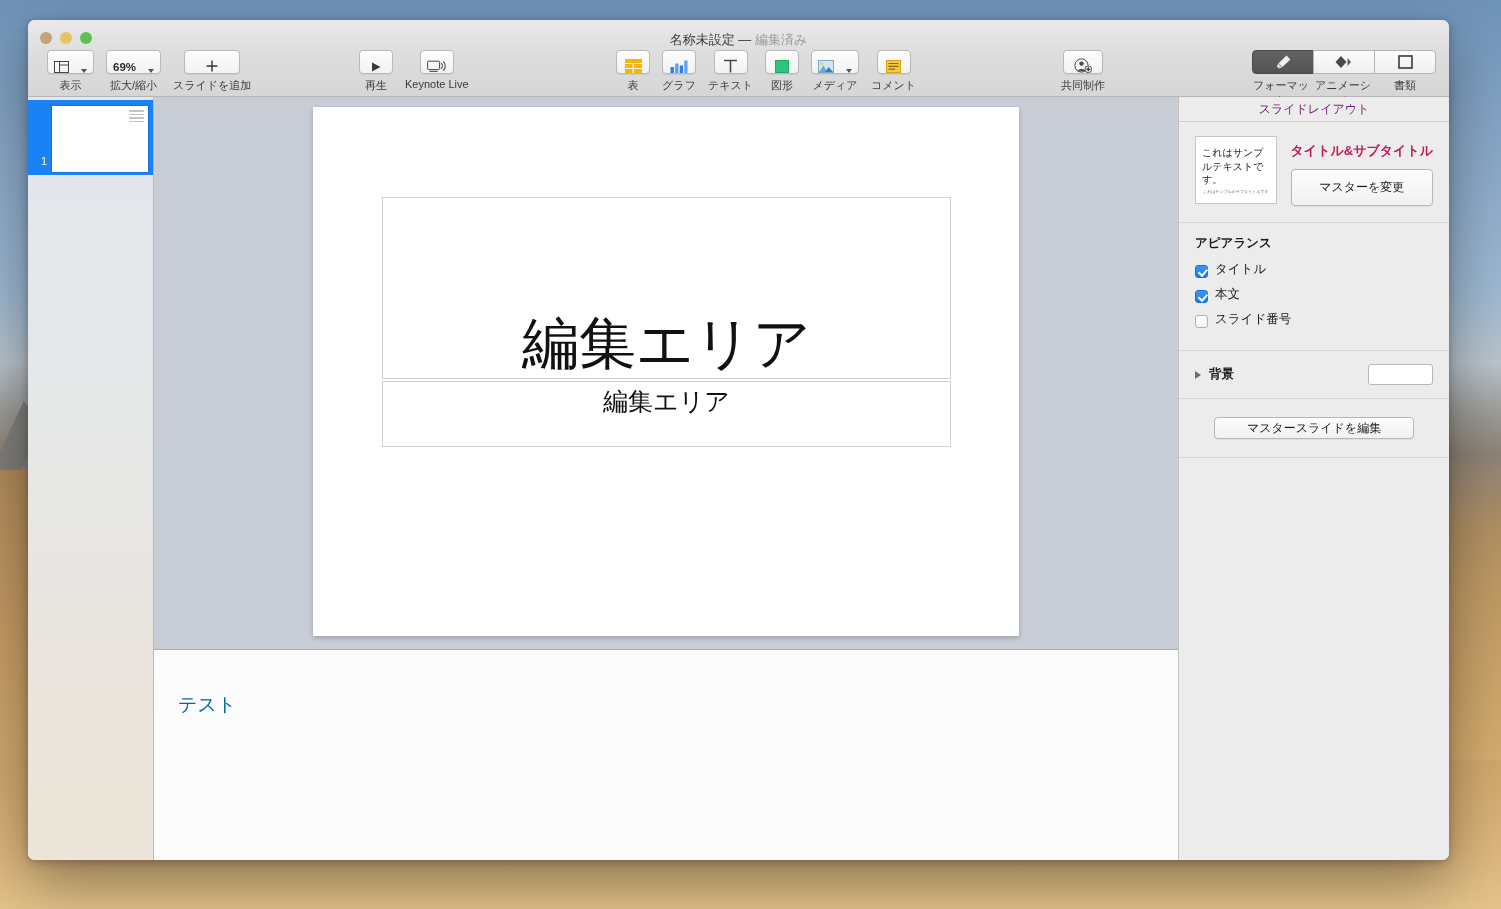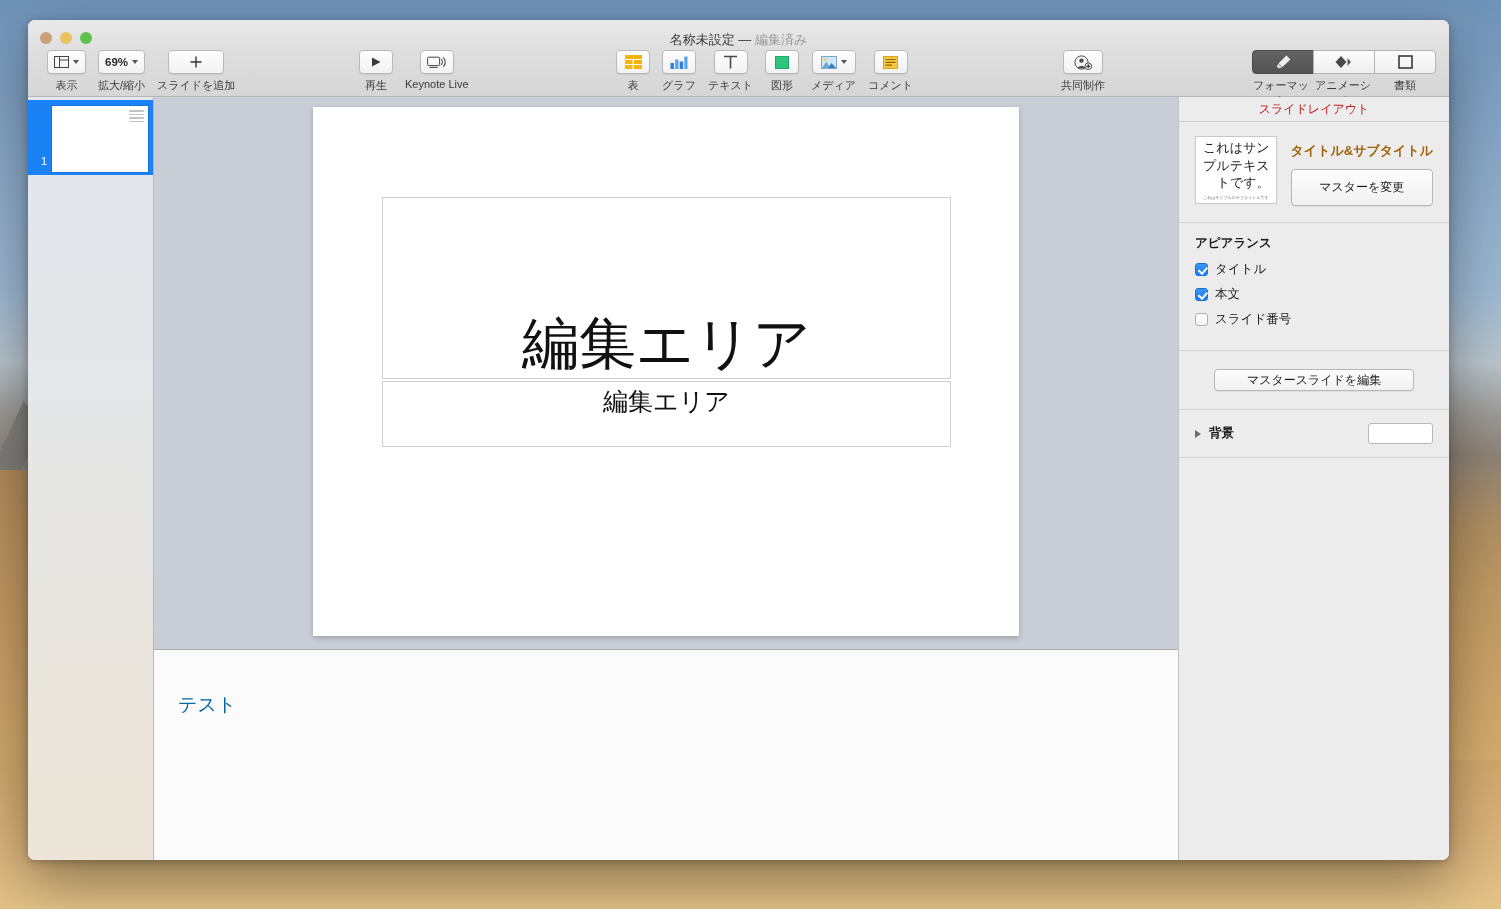--- a/index.html
+++ b/index.html
@@ -74,23 +74,23 @@
     display: flex; flex-direction: column; align-items: center;
     margin: 0 6px;
   }
   .tb-btn {
     height: 24px;
     min-width: 34px;
     border-radius: 4px;
     background: linear-gradient(to bottom, #fdfdfd, #f2f2f2);
     border: 1px solid #b9b9b9;
     box-shadow: 0 1px 0 rgba(255,255,255,.8) inset, 0 1px 1px rgba(0,0,0,.07);
-    display: flex; align-items: center; justify-content: center;
+    display: flex; align-items: flex-end; justify-content: center;
     padding: 0 6px;
-    gap: 4px;
+    gap: 12px;
   }
   .tb-label {
     margin-top: 4px;
     font-size: 11px; color: #3a3a3a; white-space: nowrap;
   }
   .chev { width: 0; height: 0; border-left: 3.5px solid transparent; border-right: 3.5px solid transparent; border-top: 4px solid #555; }
   .zoomtext { font-size: 11.5px; color: #2a2a2a; font-weight: 600; }
 
   
   #main { position: relative; height: 763px; display: flex; }
@@ -196,49 +196,49 @@
 
   
   #inspector {
     width: 271px; flex: 0 0 271px;
     background: #ececec;
     border-left: 1px solid #c4c4c4;
     display: flex; flex-direction: column;
   }
   #insp-header {
     height: 25px; line-height: 25px; text-align: center;
-    font-size: 12px; color: #b91c1c;
+    font-size: 12px; color: #701a75;
     border-bottom: 1px solid #cdcdcd;
     background: #ececec;
   }
   .insp-sec { padding: 12px 16px; border-bottom: 1px solid #d5d5d5; }
   #master-row { display: flex; gap: 14px; align-items: flex-start; padding: 14px 16px 16px 16px; border-bottom: 1px solid #d5d5d5;}
   #master-thumb {
     width: 89px; height: 68px; background: #fff;
     border: 1px solid #c8c8c8;
     display: flex; flex-direction: column; align-items: center; justify-content: center;
     padding: 0 6px;
   }
-  #master-thumb .mt-title { font-size: 13px; color: #222; text-align: right; line-height: 1.35; font-family: Liberation Mono, monospace; }
+  #master-thumb .mt-title { font-size: 10px; color: #222; text-align: left; line-height: 1.35; }
   #master-thumb .mt-sub { font-size: 4px; color: #666; text-align: center; margin-top: 2px; }
   #master-info { padding-top: 6px; }
-  #master-name { font-size: 13px; font-weight: bold; color: #a16207; white-space: nowrap; }
+  #master-name { font-size: 13px; font-weight: bold; color: #be185d; white-space: nowrap; }
   .small-btn {
     margin-top: 9px;
     height: 37px;
     border-radius: 4px;
     background: linear-gradient(to bottom, #fdfdfd, #f1f1f1);
     border: 1px solid #b7b7b7;
     box-shadow: 0 1px 1px rgba(0,0,0,.06);
     font-size: 12px; color: #1b1b1b;
     display: flex; align-items: center; justify-content: center;
     padding: 0 14px;
   }
   #appearance-title { font-size: 12.5px; font-weight: bold; color: #1b1b1b; margin-bottom: 9px; }
-  .chk-row { display: flex; align-items: center; gap: 7px; margin-bottom: 8px; }
+  .chk-row { display: flex; align-items: flex-end; gap: 7px; margin-bottom: 8px; }
   .chk {
     width: 13px; height: 13px; border-radius: 3px;
     border: 1px solid #b0b0b0;
     background: linear-gradient(to bottom,#fff,#f4f4f4);
     position: relative; flex: 0 0 13px;
   }
   .chk.on { background: linear-gradient(to bottom,#3d95f5,#1a7ef0); border-color: #1470d8; }
   .chk.on::after {
     content:''; position:absolute; left:4px; top:1px;
     width: 3.5px; height: 7px;
@@ -562,27 +562,27 @@
         <div class="chk-row">
           <div class="chk on"></div>
           <div class="chk-label">本文</div>
         </div>
         <div class="chk-row" style="margin-bottom:10px">
           <div class="chk"></div>
           <div class="chk-label">スライド番号</div>
         </div>
       </div>
 
-      <div id="edit-master-wrap">
-        <div id="edit-master-btn">マスタースライドを編集</div>
-      </div>
-
       <div id="bg-row">
         <div class="disclose">
           <span class="tri"></span>
           <span id="bg-label">背景</span>
         </div>
         <div id="bg-swatch"></div>
       </div>
+
+      <div id="edit-master-wrap">
+        <div id="edit-master-btn">マスタースライドを編集</div>
+      </div>
     </div>
 
   </div>
 </div>
 
 </body></html>

